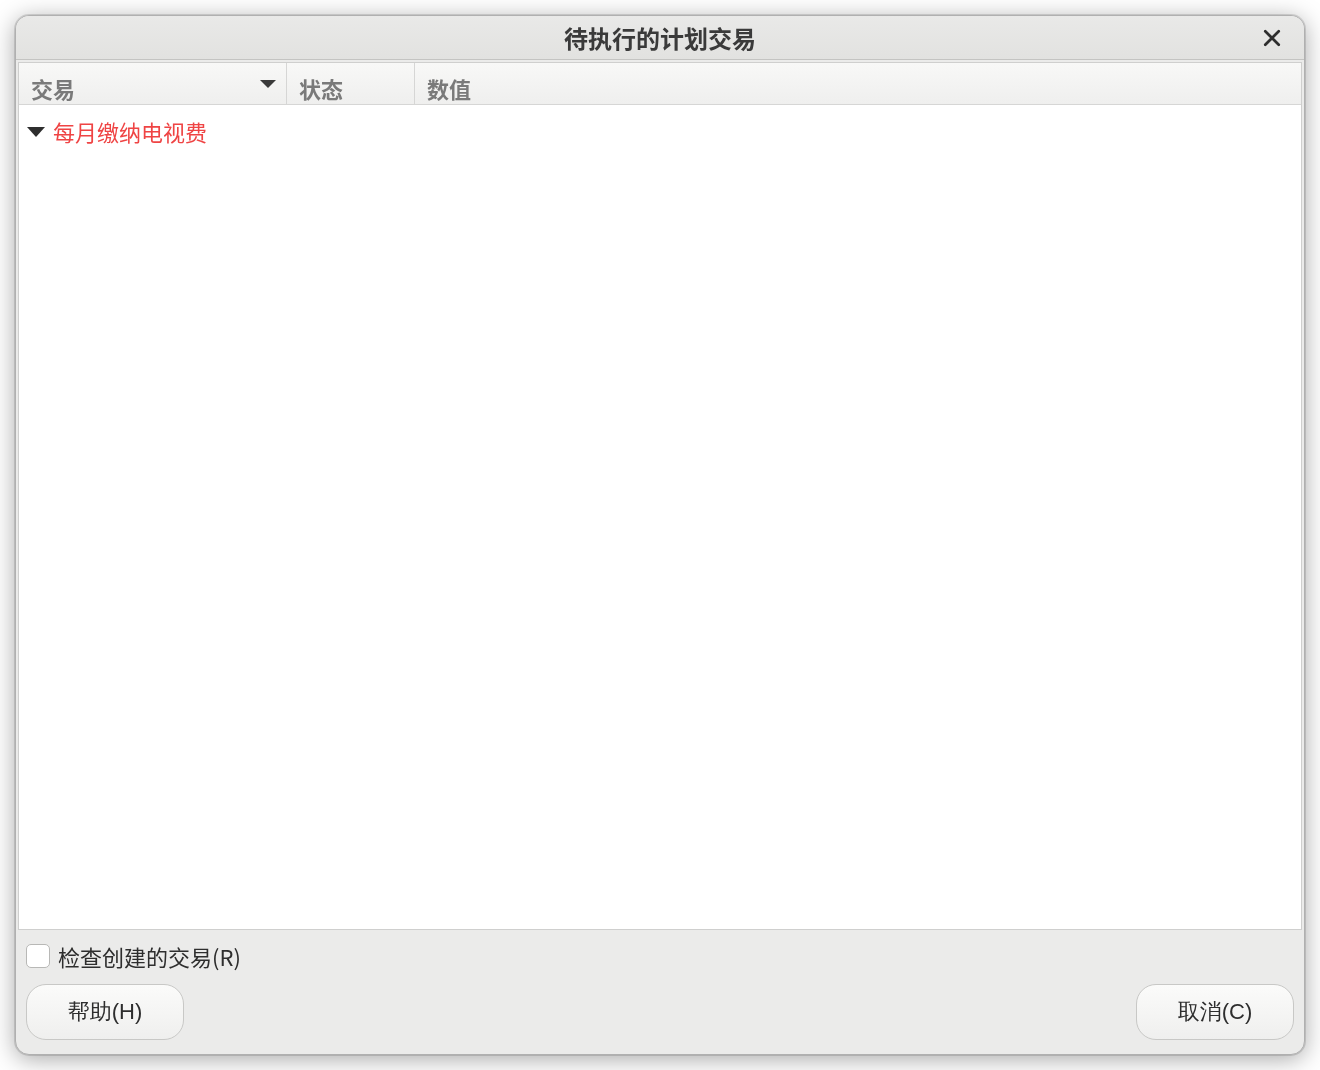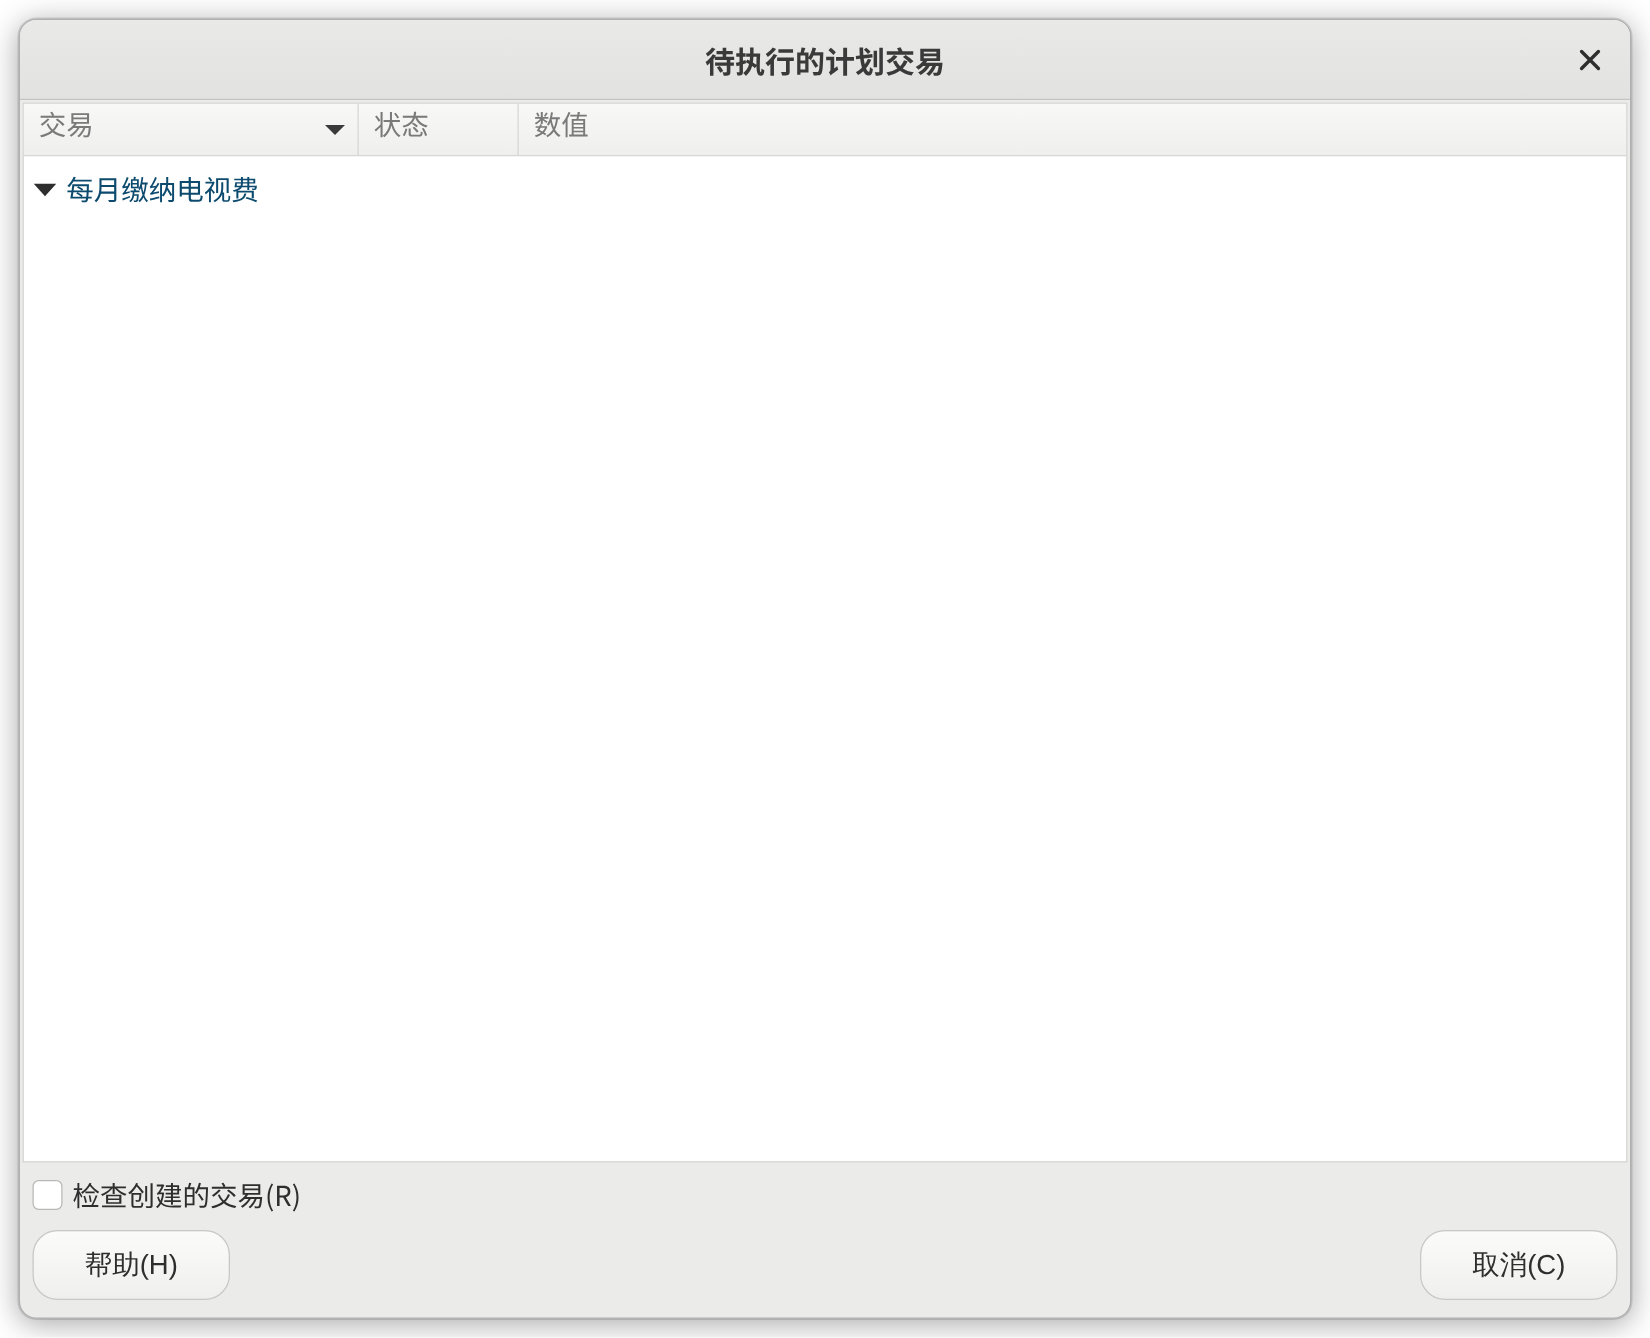--- a/index.html
+++ b/index.html
@@ -19,21 +19,21 @@
       margin: 15px;
       background: #ebebea;
       border: 1px solid #b0b0b0;
       border-radius: 14px;
       overflow: hidden;
       display: flex;
       flex-direction: column;
       box-shadow: 0 4px 24px rgba(0,0,0,0.35), 0 0 0 1px rgba(0,0,0,0.12);
     }
     .titlebar {
-      height: 64px;
+      height: 44px;
       display: flex;
       align-items: center;
       justify-content: center;
       position: relative;
       background: linear-gradient(to bottom, #e9e9e8, #e2e2e0);
       border-bottom: 1px solid #c4c4c2;
     }
     .titlebar .title {
       font-weight: 700;
       font-size: 24px;
@@ -71,28 +71,29 @@
       overflow: hidden;
     }
     .thead {
       display: flex;
       height: 42px;
       border-bottom: 1px solid #d6d6d5;
       background: linear-gradient(to bottom, #f8f8f7, #efefee);
     }
     .th {
       display: flex;
-      align-items: flex-start;
+      align-items: flex-end;
       padding: 0 12px;
       border-right: 1px solid #d6d6d5;
       color: #7a7a7a;
       font-size: 22px;
       position: relative;
       user-select: none;
       cursor: pointer;
+      font-weight: bold;
     }
     .th:last-child {
       border-right: none;
     }
     .th .sort {
       position: absolute;
       right: 10px;
       top: 50%;
       transform: translateY(-50%);
       width: 0;
@@ -123,21 +124,21 @@
     .group-row .disclosure {
       width: 0;
       height: 0;
       border-left: 9px solid transparent;
       border-right: 9px solid transparent;
       border-top: 10px solid #2e2e2e;
       position: relative;
       top: 1px;
     }
     .group-row .label {
-      color: #0c4a6e;
+      color: #ef4444;
     }
     .child-row {
       display: flex;
       align-items: center;
     }
     .child-row .cell-0 {
       width: 268px;
       padding-left: 90px;
       color: #2e2e2e;
     }

